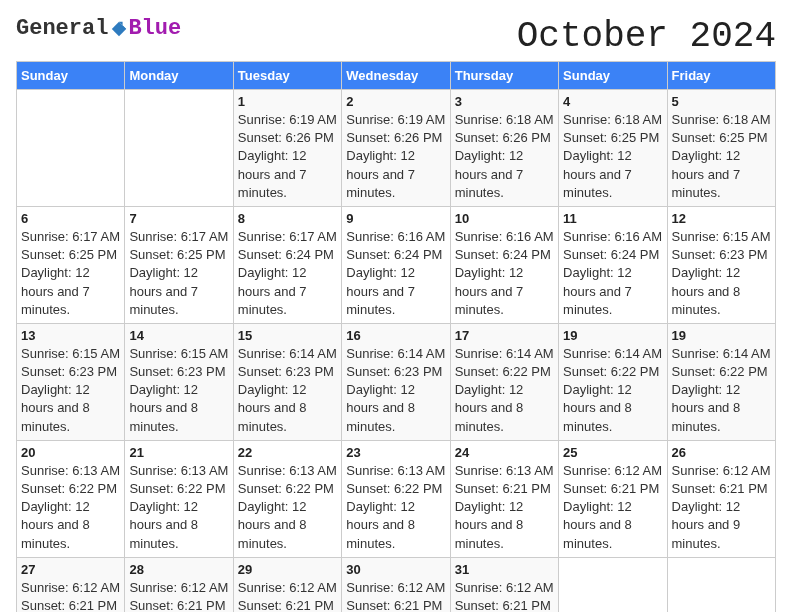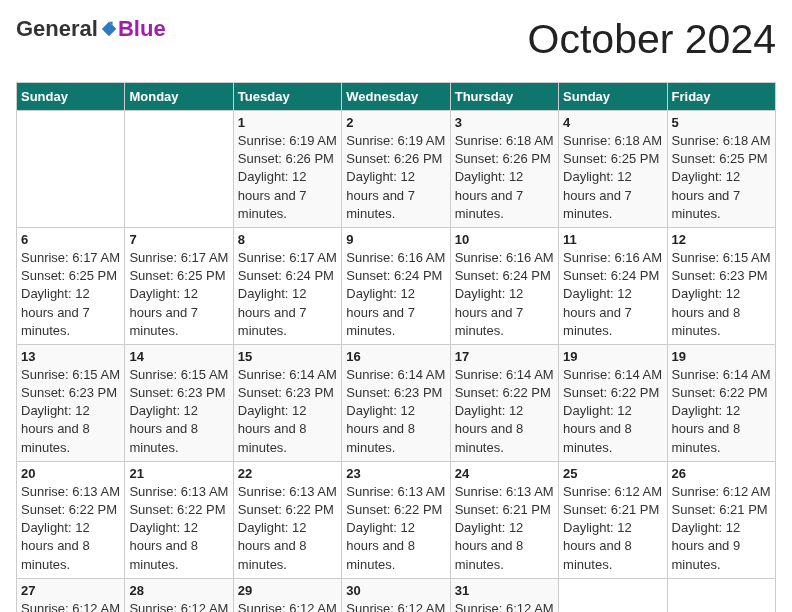--- a/index.html
+++ b/index.html
@@ -7,21 +7,22 @@
       font-family: Arial, sans-serif;
       background: #fff;
       width: 792px;
       min-height: 612px;
       padding: 16px;
     }
     .header {
       display: flex;
       justify-content: space-between;
       align-items: flex-start;
-      margin-bottom: 19px;
+      margin-bottom: 4px;
+      font-family: Liberation Mono, monospace;
     }
     .logo {
       display: flex;
       flex-direction: column;
       align-items: flex-start;
     }
     .logo-text {
       display: flex;
       align-items: center;
       font-size: 22px;
@@ -30,35 +31,35 @@
     .logo-general { color: #333; }
     .logo-blue { color: #a21caf; }
     .logo-icon {
       width: 18px;
       height: 18px;
       margin-left: 2px;
       display: inline-block;
     }
     .title-block { text-align: right; }
     .month-title {
-      font-size: 41px;
+      font-size: 36px;
       font-weight: normal;
       color: #222;
     }
     .location {
       font-size: 16px;
       color: #555;
     }
     table {
       width: 100%;
       border-collapse: collapse;
       font-size: 11px;
     }
     thead tr th {
-      background-color: #0f766e;
+      background-color: #3b82f6;
       color: #fff;
       padding: 6px 4px;
       text-align: left;
       font-size: 13px;
       font-weight: bold;
       border: 1px solid #ccc;
     }
     tbody tr td {
       border: 1px solid #ccc;
       vertical-align: top;

